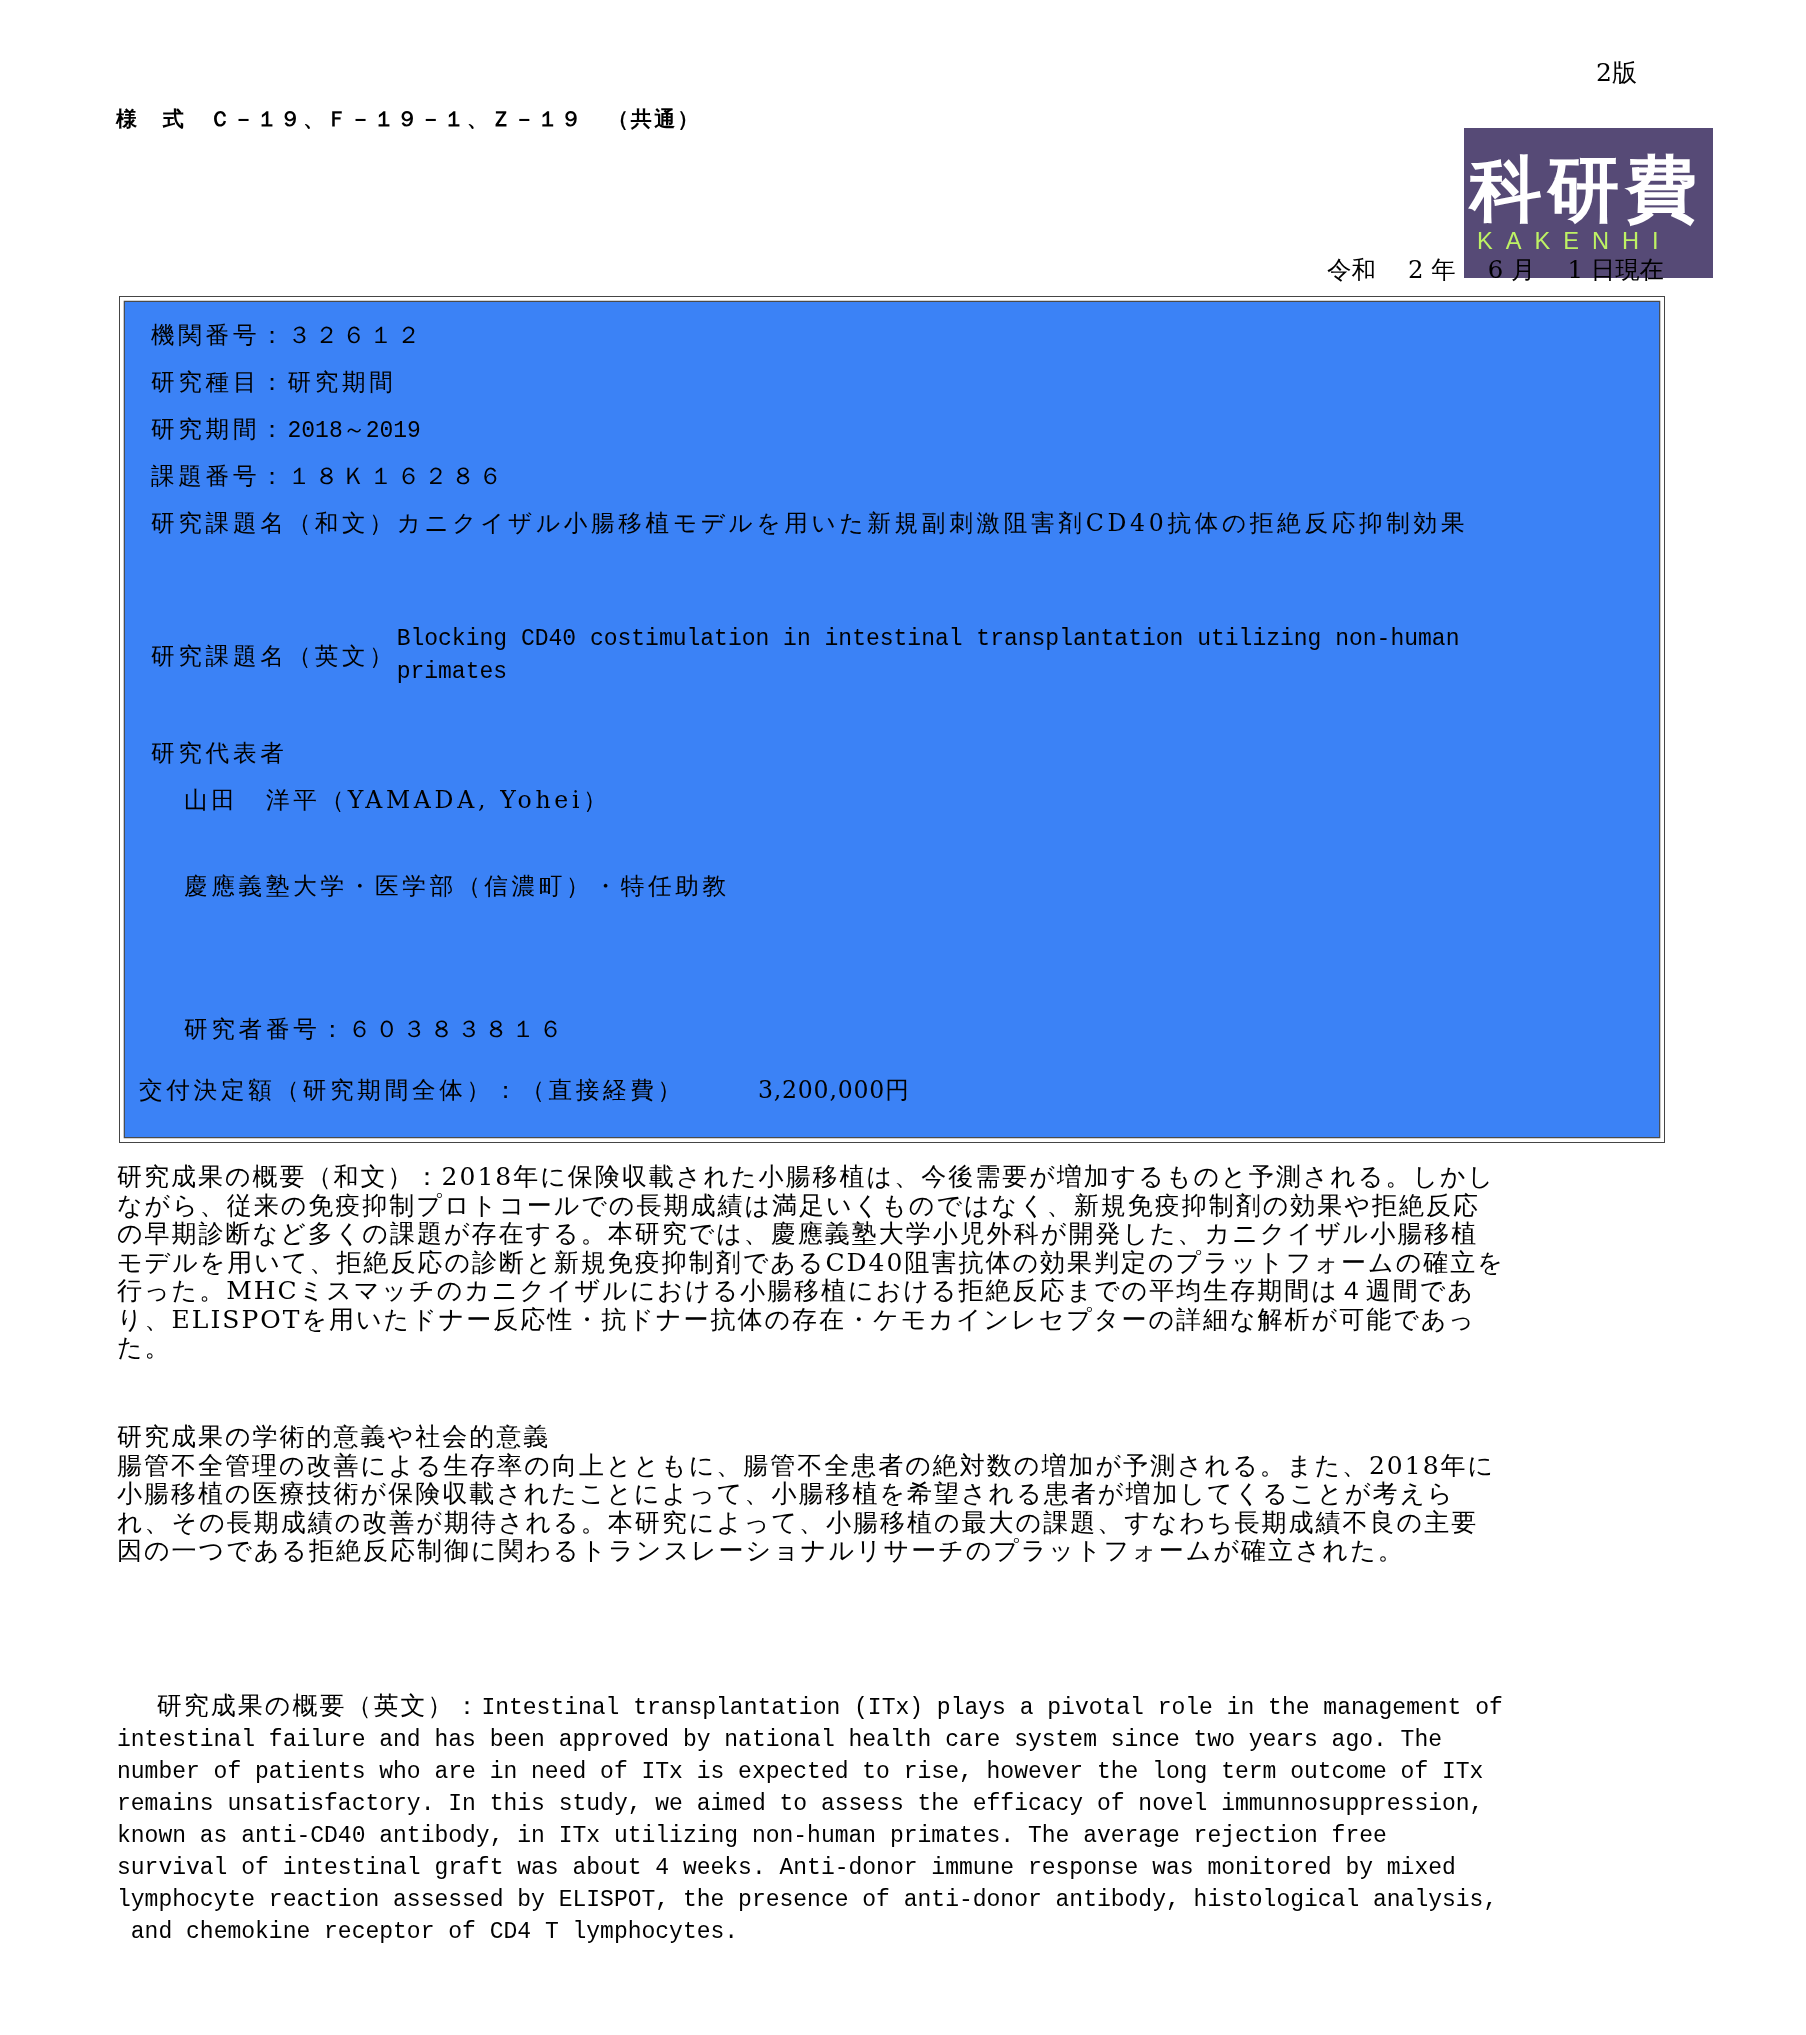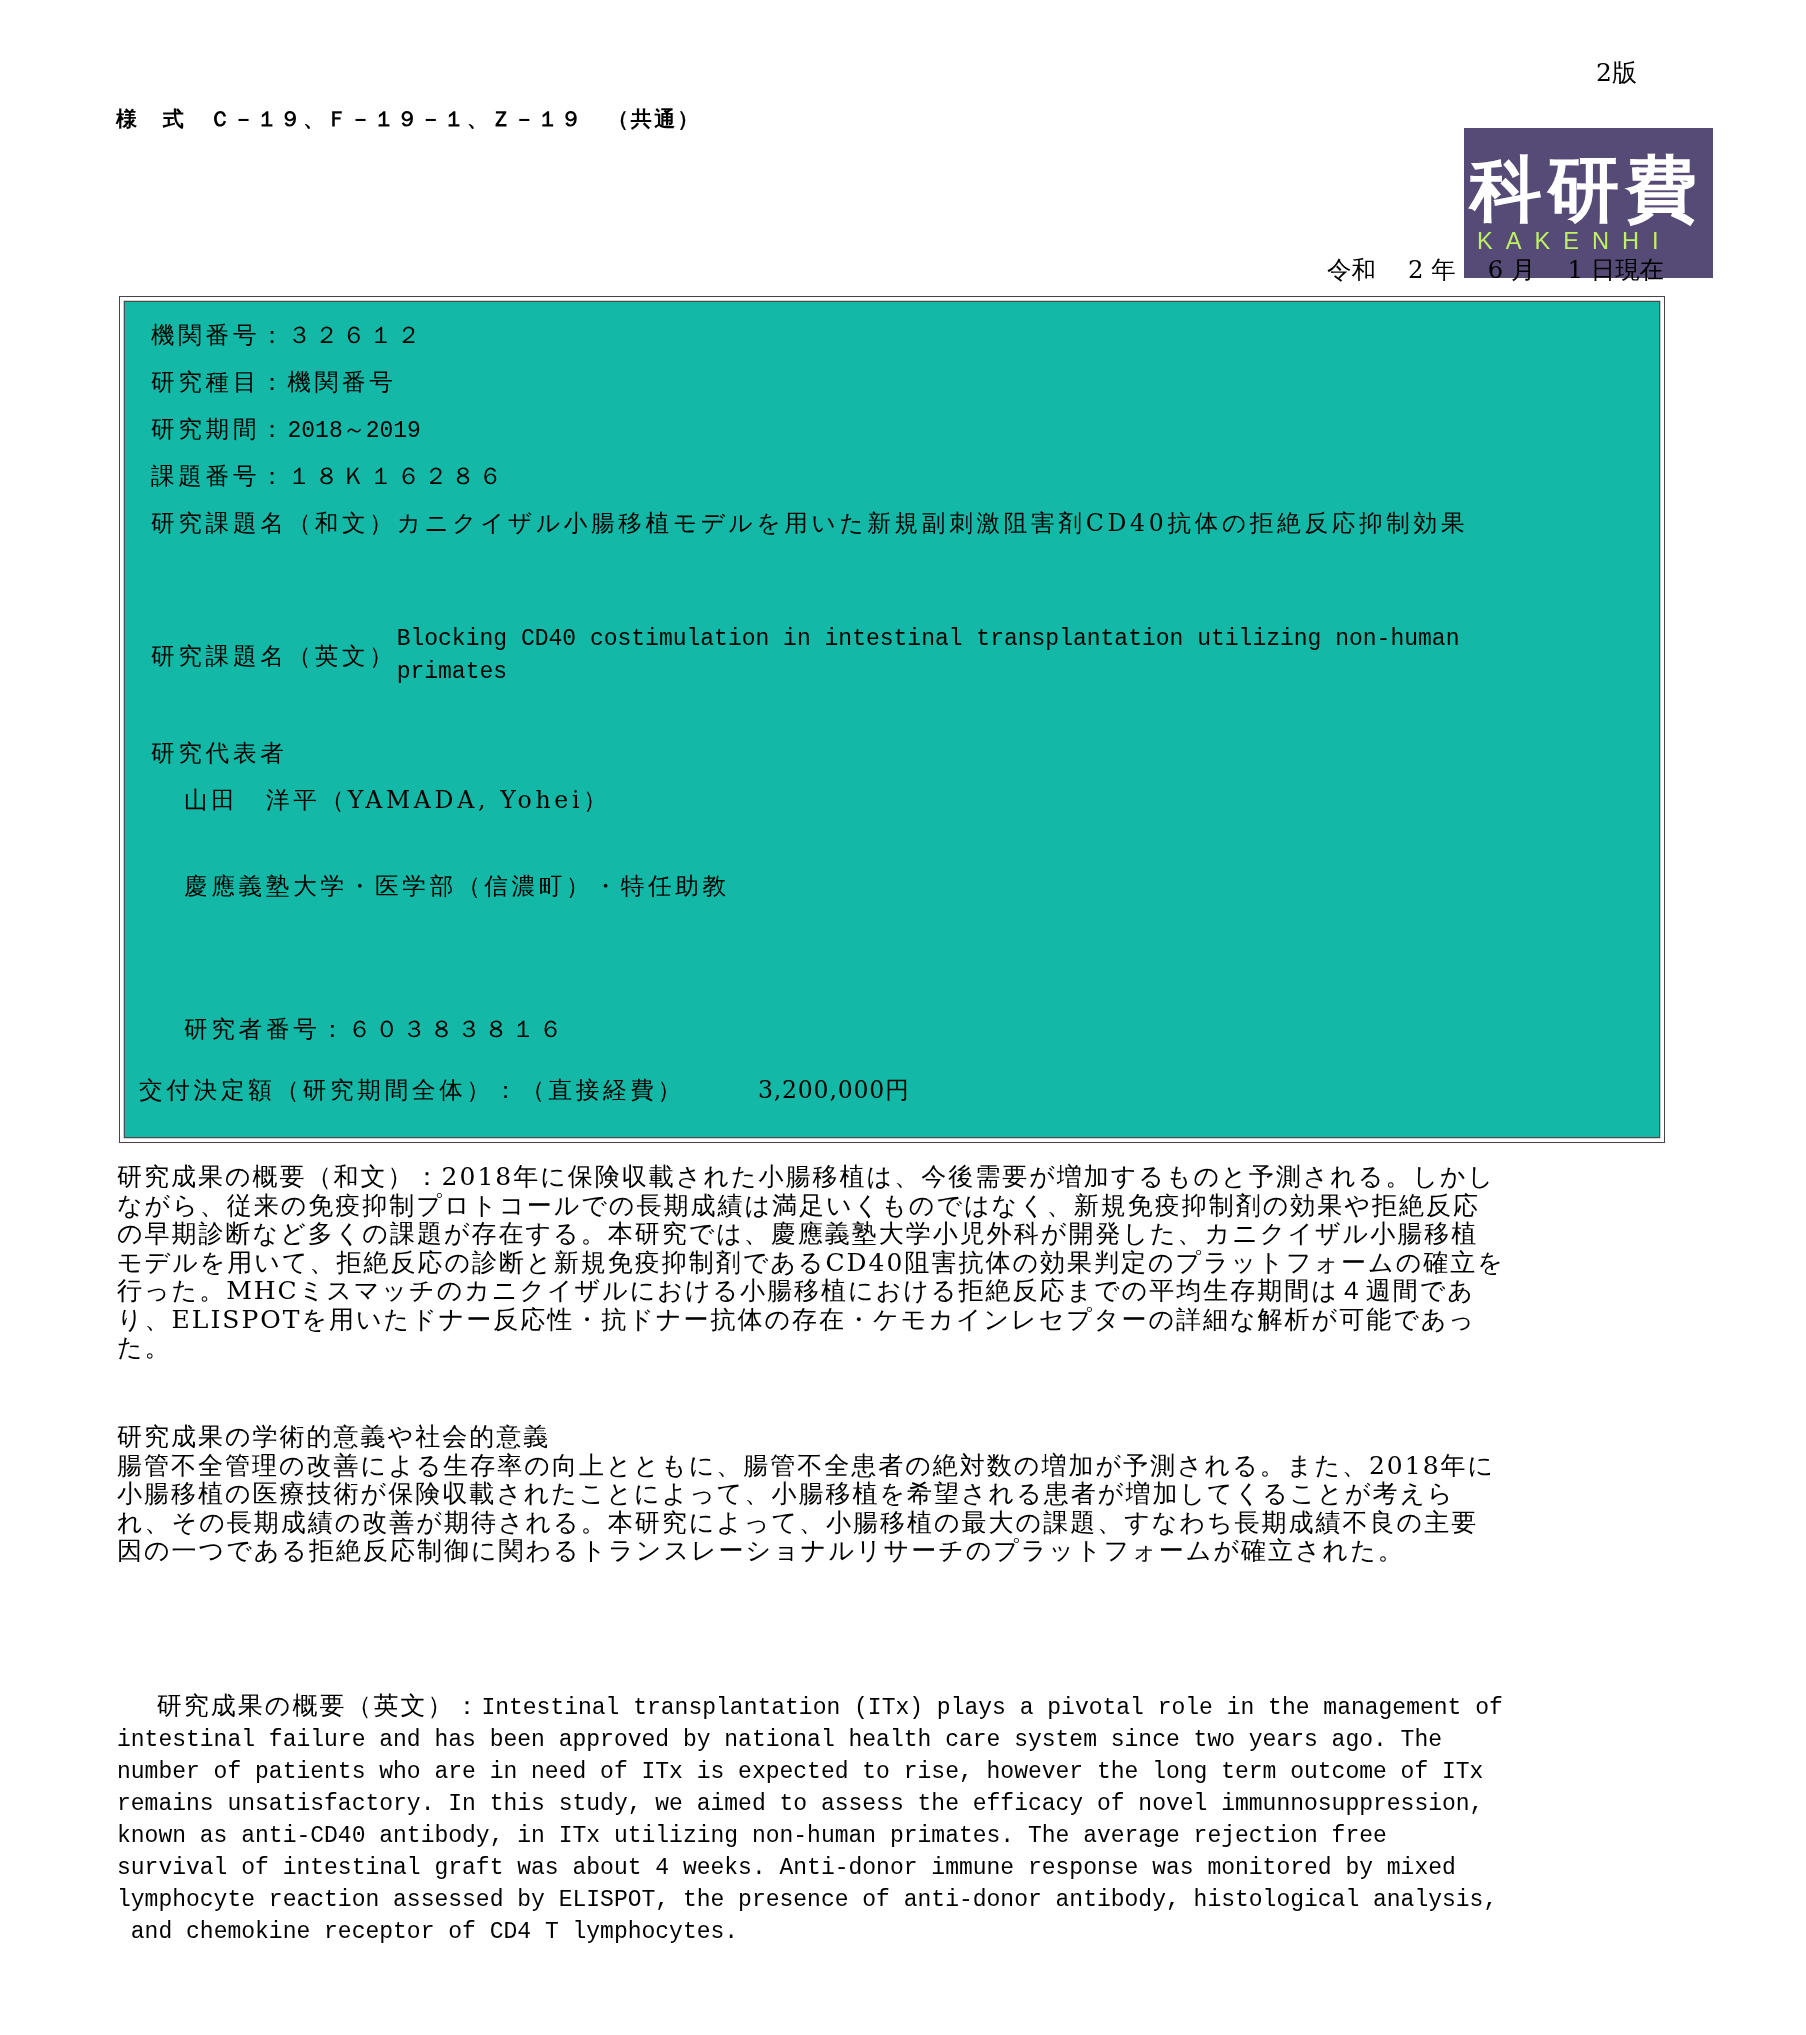--- a/index.html
+++ b/index.html
@@ -44,28 +44,28 @@
   <div class="abs form-line sans">様　式　Ｃ－１９、Ｆ－１９－１、Ｚ－１９　（共通）</div>
   <div class="abs edition serif">2版</div>
 
   <div class="abs kakenhi-logo" style="background:#564a76;">
     <div class="logo-jp">科研費</div>
     <div class="logo-en">KAKENHI</div>
   </div>
 
   <div class="abs date-line serif">令和　 2 年　 6 月　 1 日現在</div>
 
-  <div class="abs green-box" style="background:#14b8a6;">
+  <div class="abs green-box" style="background:#3b82f6;">
 
     <div class="gb-row" style="left:31px;top:22.4px;">
       <span>機関番号：</span><span class="gb-val-ja">３２６１２</span>
     </div>
 
     <div class="gb-row" style="left:31px;top:69px;">
-      <span>研究種目：</span><span class="gb-val-ja">機関番号</span>
+      <span>研究種目：</span><span class="gb-val-ja">研究期間</span>
     </div>
 
     <div class="gb-row" style="left:31px;top:116px;">
       <span>研究期間：</span><span class="gb-val-en">2018～2019</span>
     </div>
 
     <div class="gb-row" style="left:31px;top:163px;">
       <span>課題番号：</span><span class="gb-val-ja">１８Ｋ１６２８６</span>
     </div>
 

